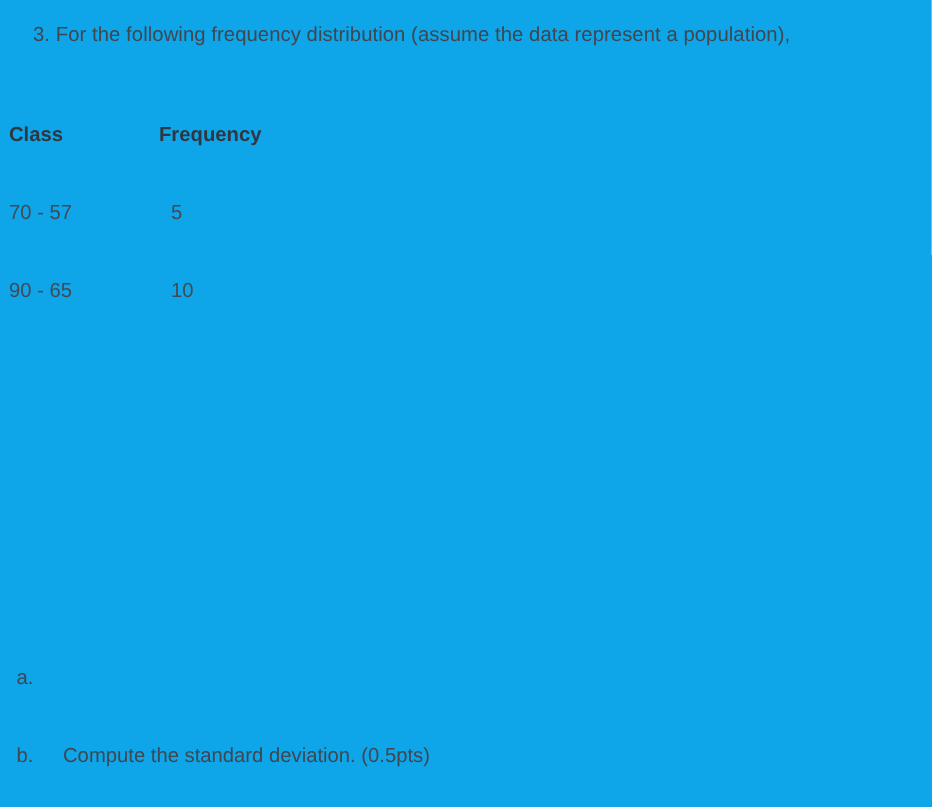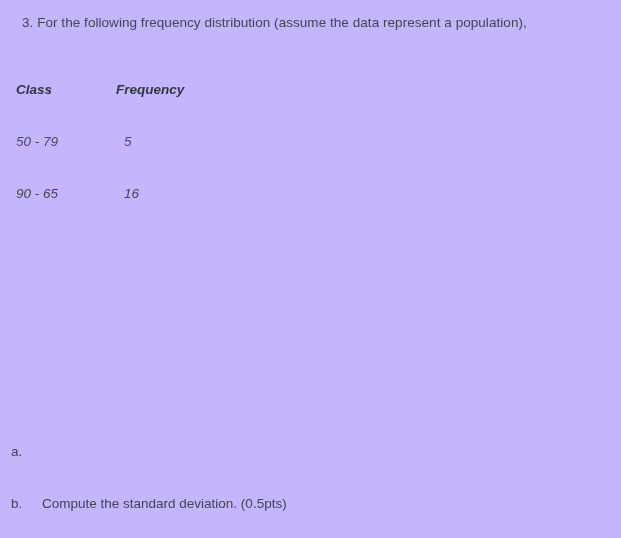--- a/index.html
+++ b/index.html
@@ -13,43 +13,42 @@
     font-family: "Liberation Sans", sans-serif;
     color: #3c4450;
     overflow: hidden;
     position: relative;
   }
 
   #page {
     position: relative;
     width: 621px;
     height: 538px;
-    background: #c4b5fd;
+    background: #0ea5e9;
   }
 
   
   .question-line {
     position: absolute;
     left: 22px;
     top: 14px;
     font-size: 13.5px;
     line-height: 18px;
     color: #3f4751;
     letter-spacing: 0.05px;
     white-space: nowrap;
   }
 
   
   .freq-table {
     position: absolute;
-    left: 16px;
+    left: 6px;
     top: 82px;
     border-collapse: collapse;
     font-size: 13.5px;
-    font-style: italic;
   }
   .freq-table th,
   .freq-table td {
     padding: 0;
     margin: 0;
     text-align: left;
     vertical-align: top;
     border: none;
   }
   .freq-table thead th {
@@ -116,26 +115,26 @@
 
   <table class="freq-table">
     <thead>
       <tr>
         <th class="col-class">Class</th>
         <th class="col-freq">Frequency</th>
       </tr>
     </thead>
     <tbody>
       <tr>
-        <td class="col-class">50 - 79</td>
+        <td class="col-class">70 - 57</td>
         <td class="col-freq">5</td>
       </tr>
       <tr>
         <td class="col-class">90 - 65</td>
-        <td class="col-freq">16</td>
+        <td class="col-freq">10</td>
       </tr>
     </tbody>
   </table>
 
   <div class="subitems">
     <div class="subitem">
       <span class="subitem-marker">a.</span>
     </div>
     <div class="subitem">
       <span class="subitem-marker">b.</span>

